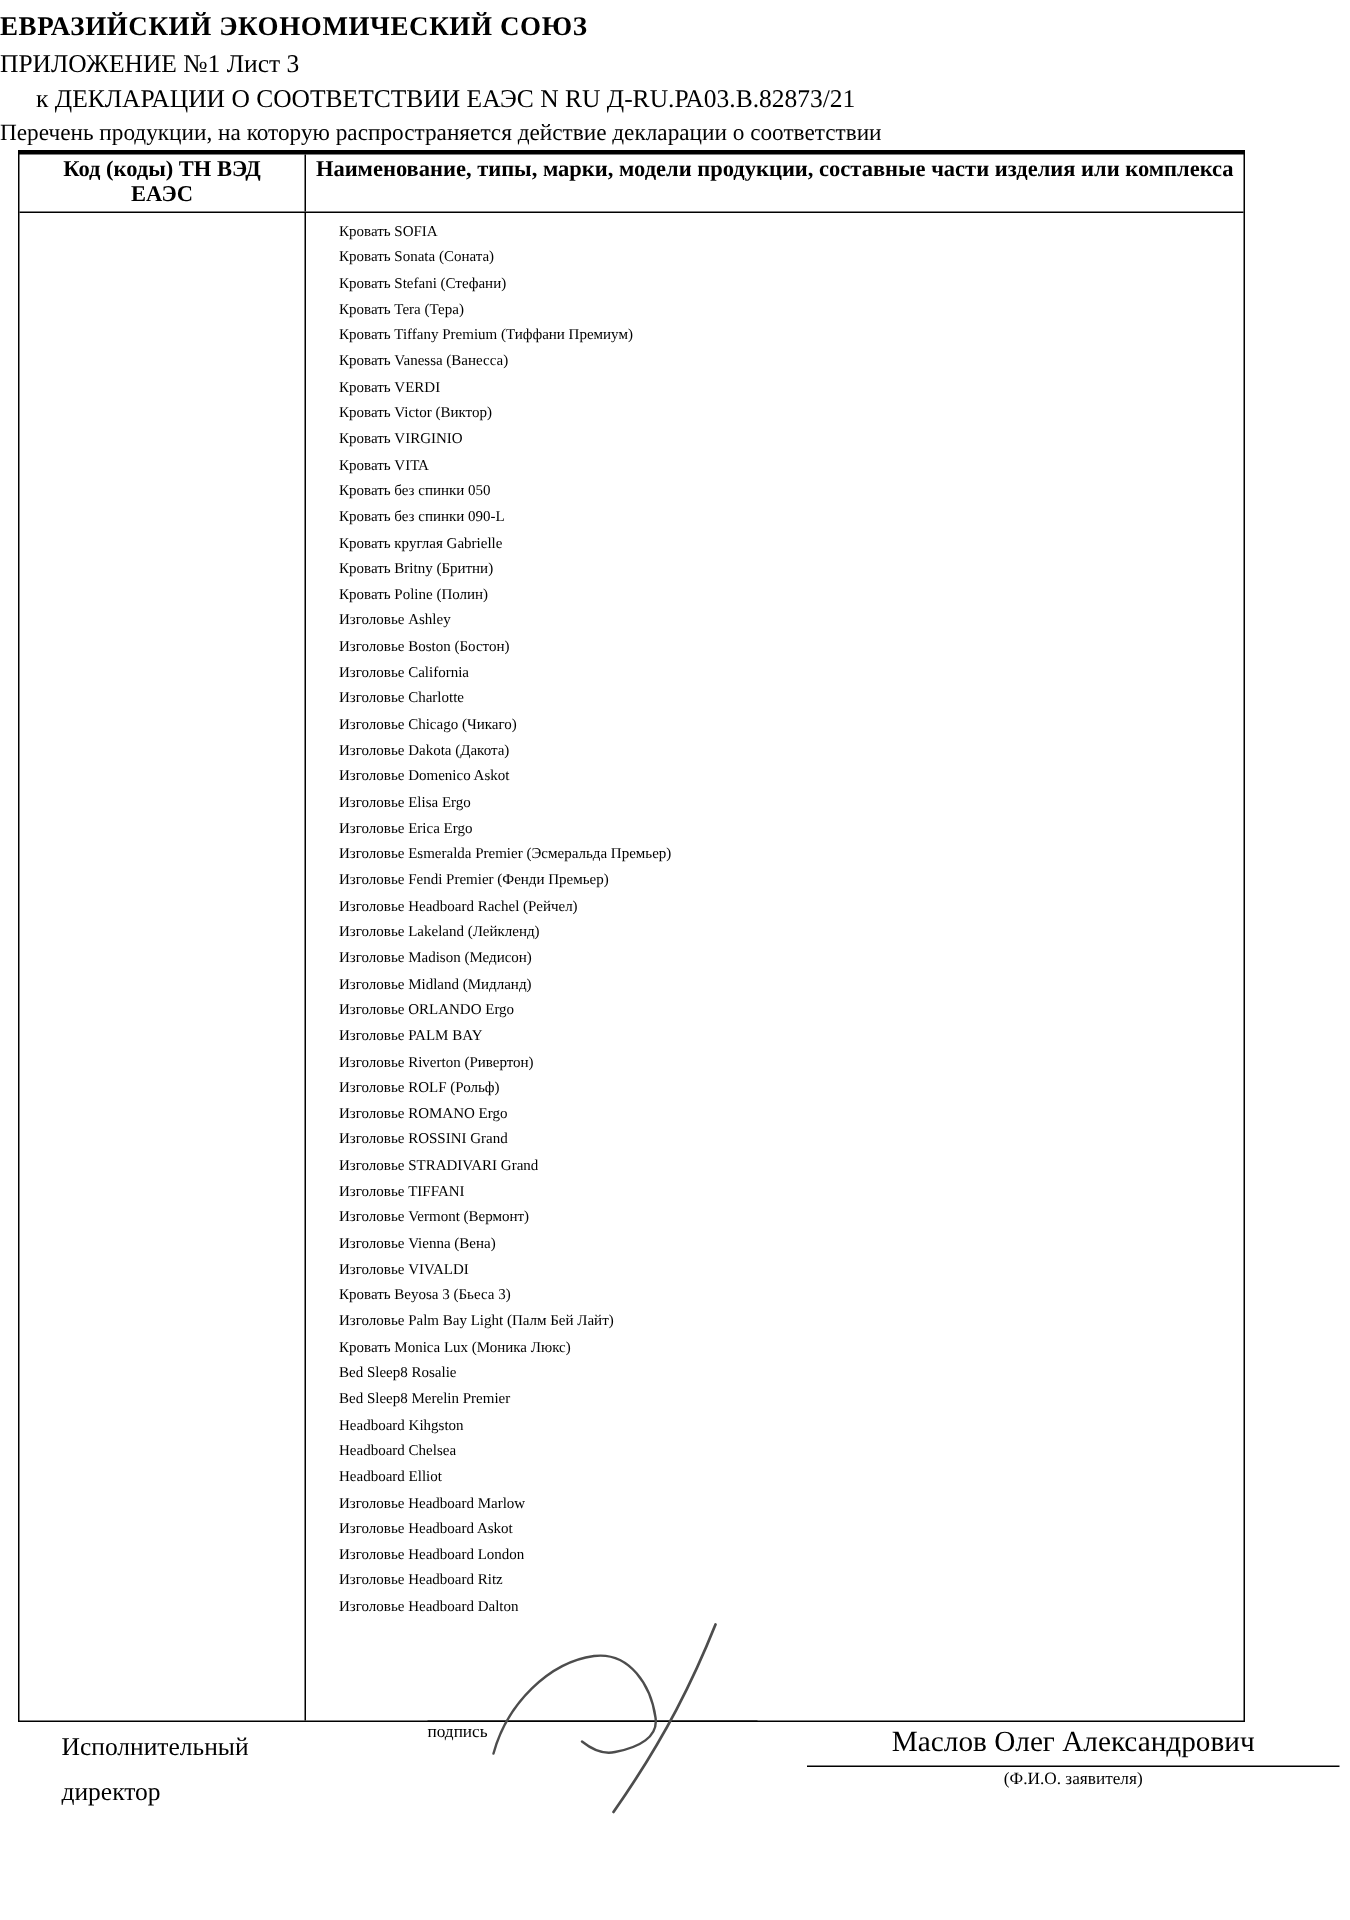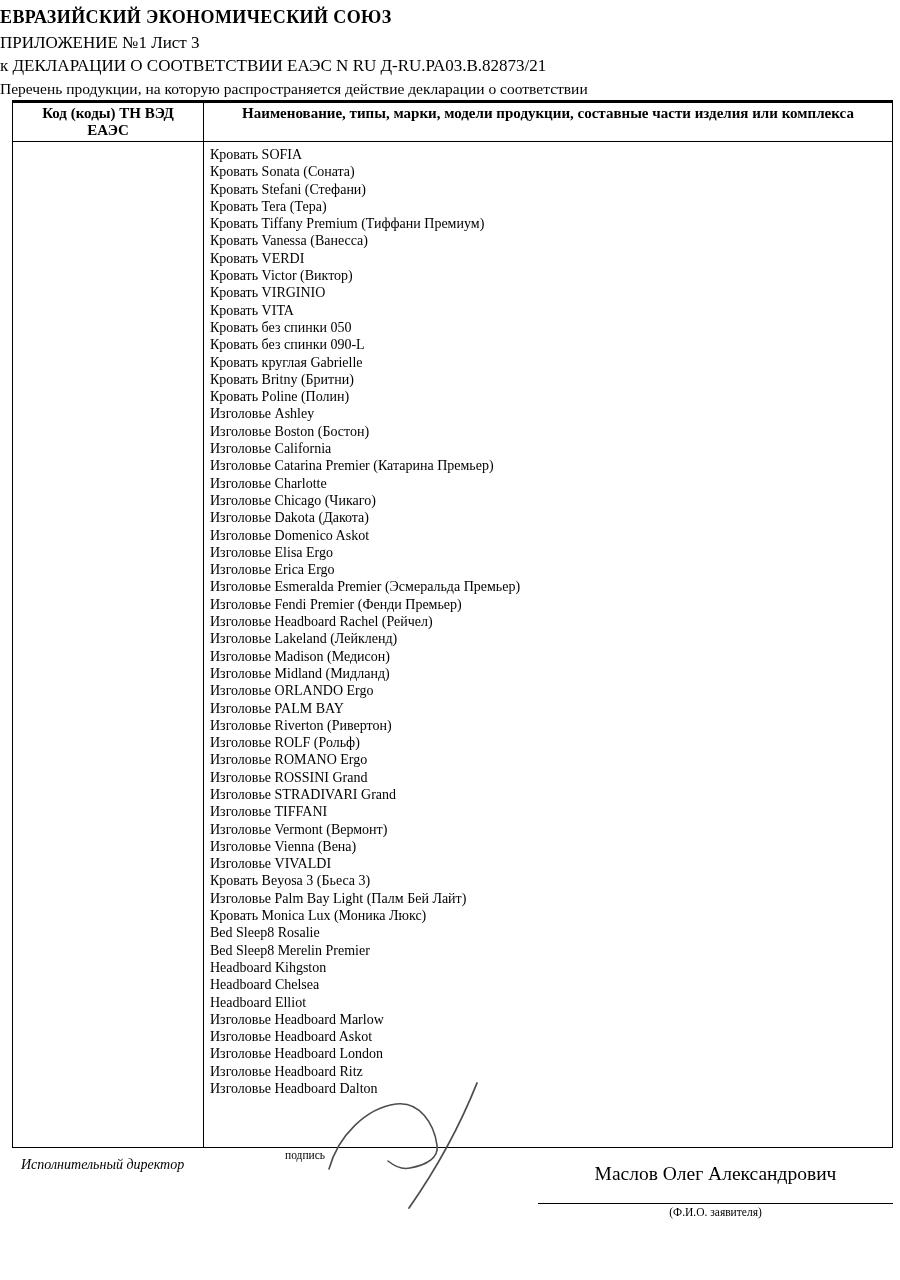--- a/index.html
+++ b/index.html
@@ -5,52 +5,52 @@
   html, body { margin: 0; padding: 0; }
   body {
     width: 900px; height: 1280px; position: relative;
     background: #ffffff; color: #000000;
     font-family: "Liberation Serif", serif;
     overflow: hidden;
   }
   .header { position: absolute; top: 7px; left: 0; width: 900px; text-align: left; }
   .title-union { font-size: 18px; font-weight: bold; letter-spacing: 0.4px; }
   .title-annex { font-size: 17px; margin-top: 5px; }
-  .title-decl  { font-size: 17px; margin-top: 3px; }
+  .title-decl  { font-size: 17px; margin-top: 3px; padding-left: 24px; }
   .subtitle    { font-size: 15.5px; margin-top: 4px; }
 
   .doc-table {
     position: absolute; left: 12px; top: 100px;
-    width: 881px; height: 1048px;
+    width: 818px; height: 1048px;
     border: 1.5px solid #000; border-top-width: 3px;
     box-sizing: border-box;
     display: flex; flex-direction: column;
   }
   .thead { display: flex; border-bottom: 1.5px solid #000; flex: none; }
   .th {
     font-weight: bold; font-size: 15px; line-height: 16.5px;
     text-align: center; box-sizing: border-box;
   }
   .col1 { width: 191px; flex: none; border-right: 1.5px solid #000; box-sizing: border-box; }
   .col2 { flex: 1; min-width: 0; }
   .thead .col1 { padding: 2px 18px 3px; }
   .thead .col2 { padding: 2px 4px 3px; }
   .tbody { display: flex; flex: 1; min-height: 0; }
-  .products { padding: 4px 6px 0 6px; font-size: 14px; line-height: 17.3px; }
+  .products { padding: 4px 6px 0 6px; font-size: 10px; line-height: 17.3px; margin-left: 16px; }
   .product-row { white-space: nowrap; }
 
   .footer-left {
-    position: absolute; left: 21px; top: 1150px; width: 190px;
-    font-size: 14px; line-height: 30px; font-style: italic;
+    position: absolute; left: 41px; top: 1150px; width: 190px;
+    font-size: 17px; line-height: 30px;
   }
   .sig-line-block { position: absolute; left: 285px; top: 1132px; width: 220px; }
   .sig-line { height: 15px; border-bottom: 1.6px solid #000; }
   .sig-caption { font-size: 11.5px; margin-top: 1px; }
   .name-block { position: absolute; left: 538px; top: 1149px; width: 355px; text-align: center; }
-  .name { font-size: 19.5px; line-height: 25px; padding-bottom: 17px; border-bottom: 1.6px solid #000; margin-top: 12px; }
+  .name { font-size: 19.5px; line-height: 25px; padding-bottom: 3px; border-bottom: 1.6px solid #000; }
   .name-caption { font-size: 11.5px; margin-top: 2px; }
 
   .sig-svg { position: absolute; left: 0; top: 0; width: 900px; height: 1280px; pointer-events: none; }
 </style>
 </head>
 <body>
 
 <div class="header">
   <div class="title-union">ЕВРАЗИЙСКИЙ ЭКОНОМИЧЕСКИЙ СОЮЗ</div>
   <div class="title-annex">ПРИЛОЖЕНИЕ №1 Лист 3</div>
@@ -77,21 +77,20 @@
         <div class="product-row">Кровать VIRGINIO</div>
         <div class="product-row">Кровать VITA</div>
         <div class="product-row">Кровать без спинки 050</div>
         <div class="product-row">Кровать без спинки 090-L</div>
         <div class="product-row">Кровать круглая Gabrielle</div>
         <div class="product-row">Кровать Britny (Бритни)</div>
         <div class="product-row">Кровать Poline (Полин)</div>
         <div class="product-row">Изголовье Ashley</div>
         <div class="product-row">Изголовье Boston (Бостон)</div>
         <div class="product-row">Изголовье California</div>
-        <div class="product-row">Изголовье Catarina Premier (Катарина Премьер)</div>
         <div class="product-row">Изголовье Charlotte</div>
         <div class="product-row">Изголовье Chicago (Чикаго)</div>
         <div class="product-row">Изголовье Dakota (Дакота)</div>
         <div class="product-row">Изголовье Domenico Askot</div>
         <div class="product-row">Изголовье Elisa Ergo</div>
         <div class="product-row">Изголовье Erica Ergo</div>
         <div class="product-row">Изголовье Esmeralda Premier (Эсмеральда Премьер)</div>
         <div class="product-row">Изголовье Fendi Premier (Фенди Премьер)</div>
         <div class="product-row">Изголовье Headboard Rachel (Рейчел)</div>
         <div class="product-row">Изголовье Lakeland (Лейкленд)</div>

